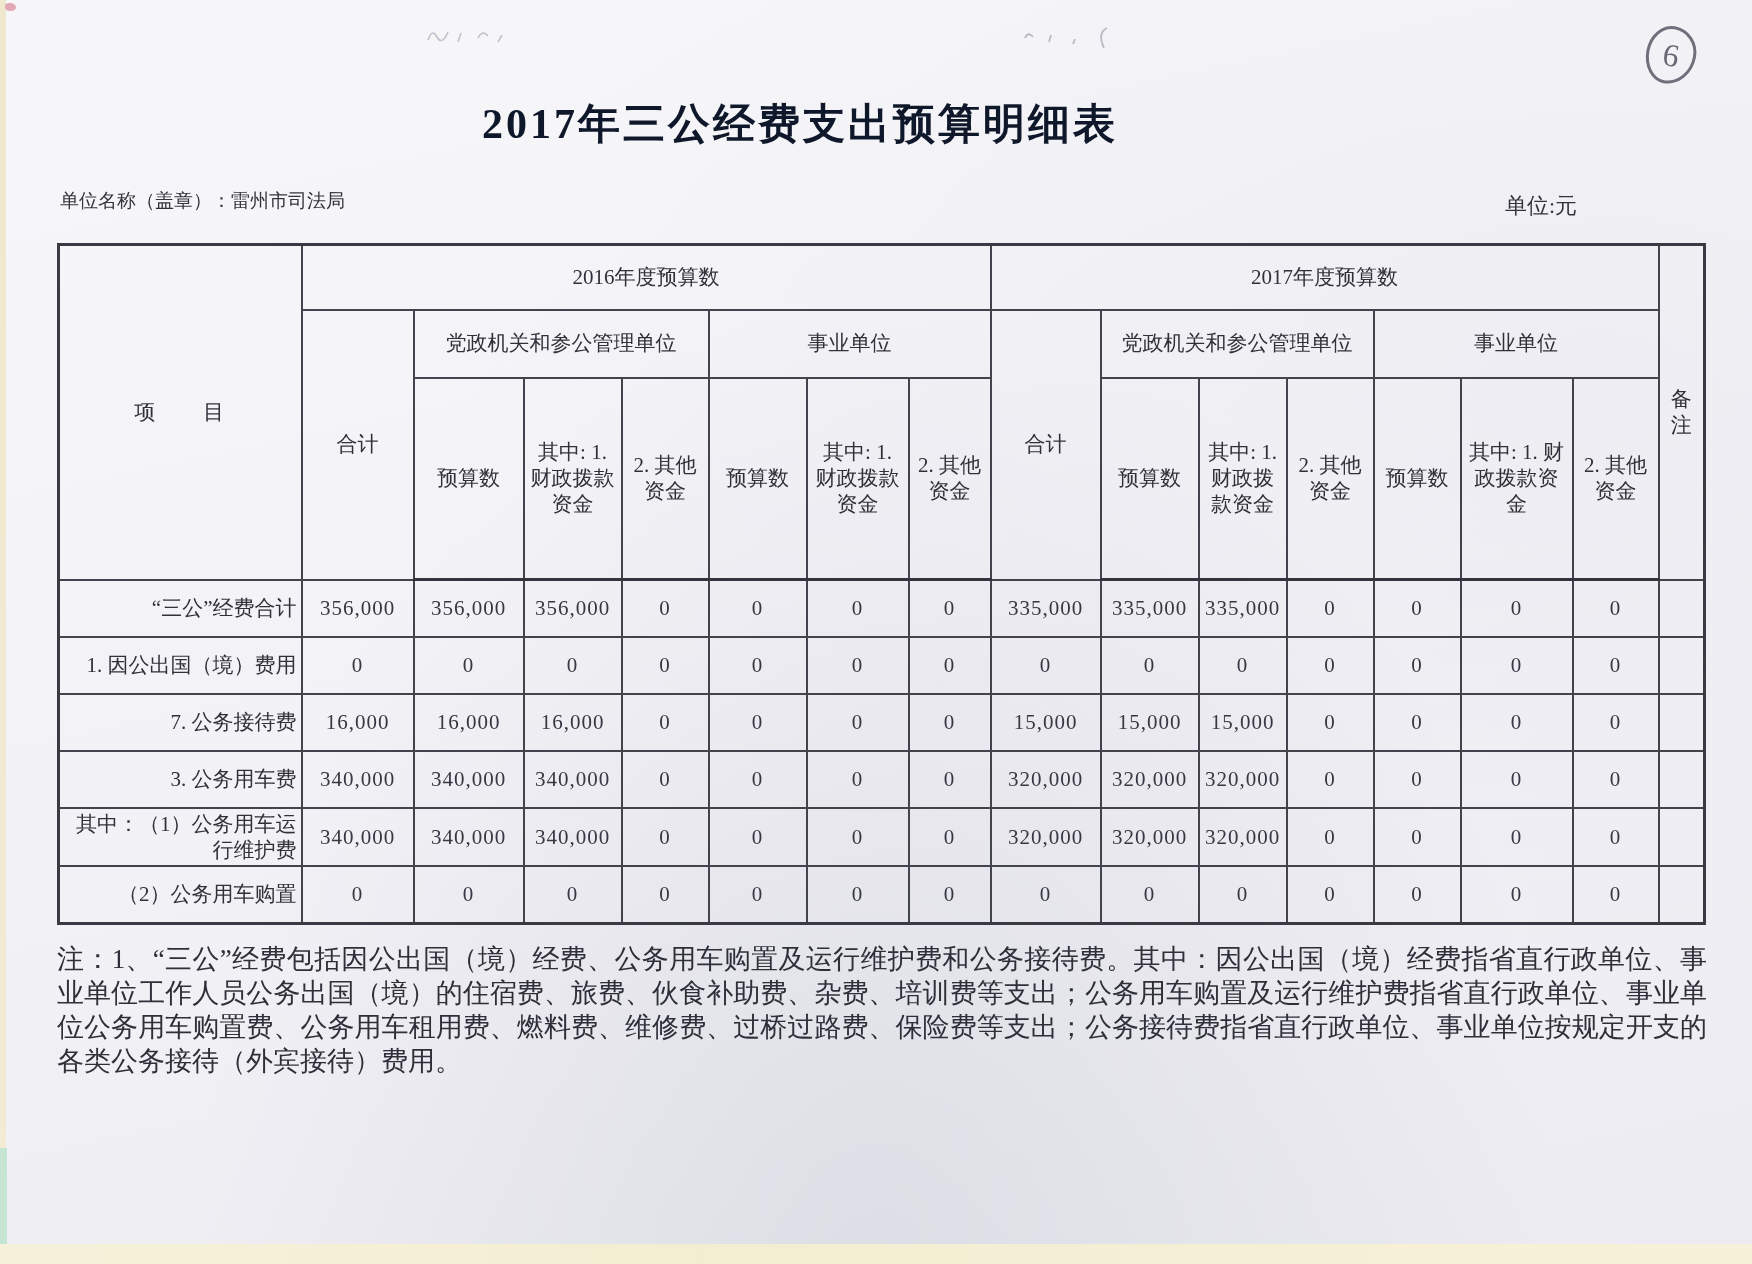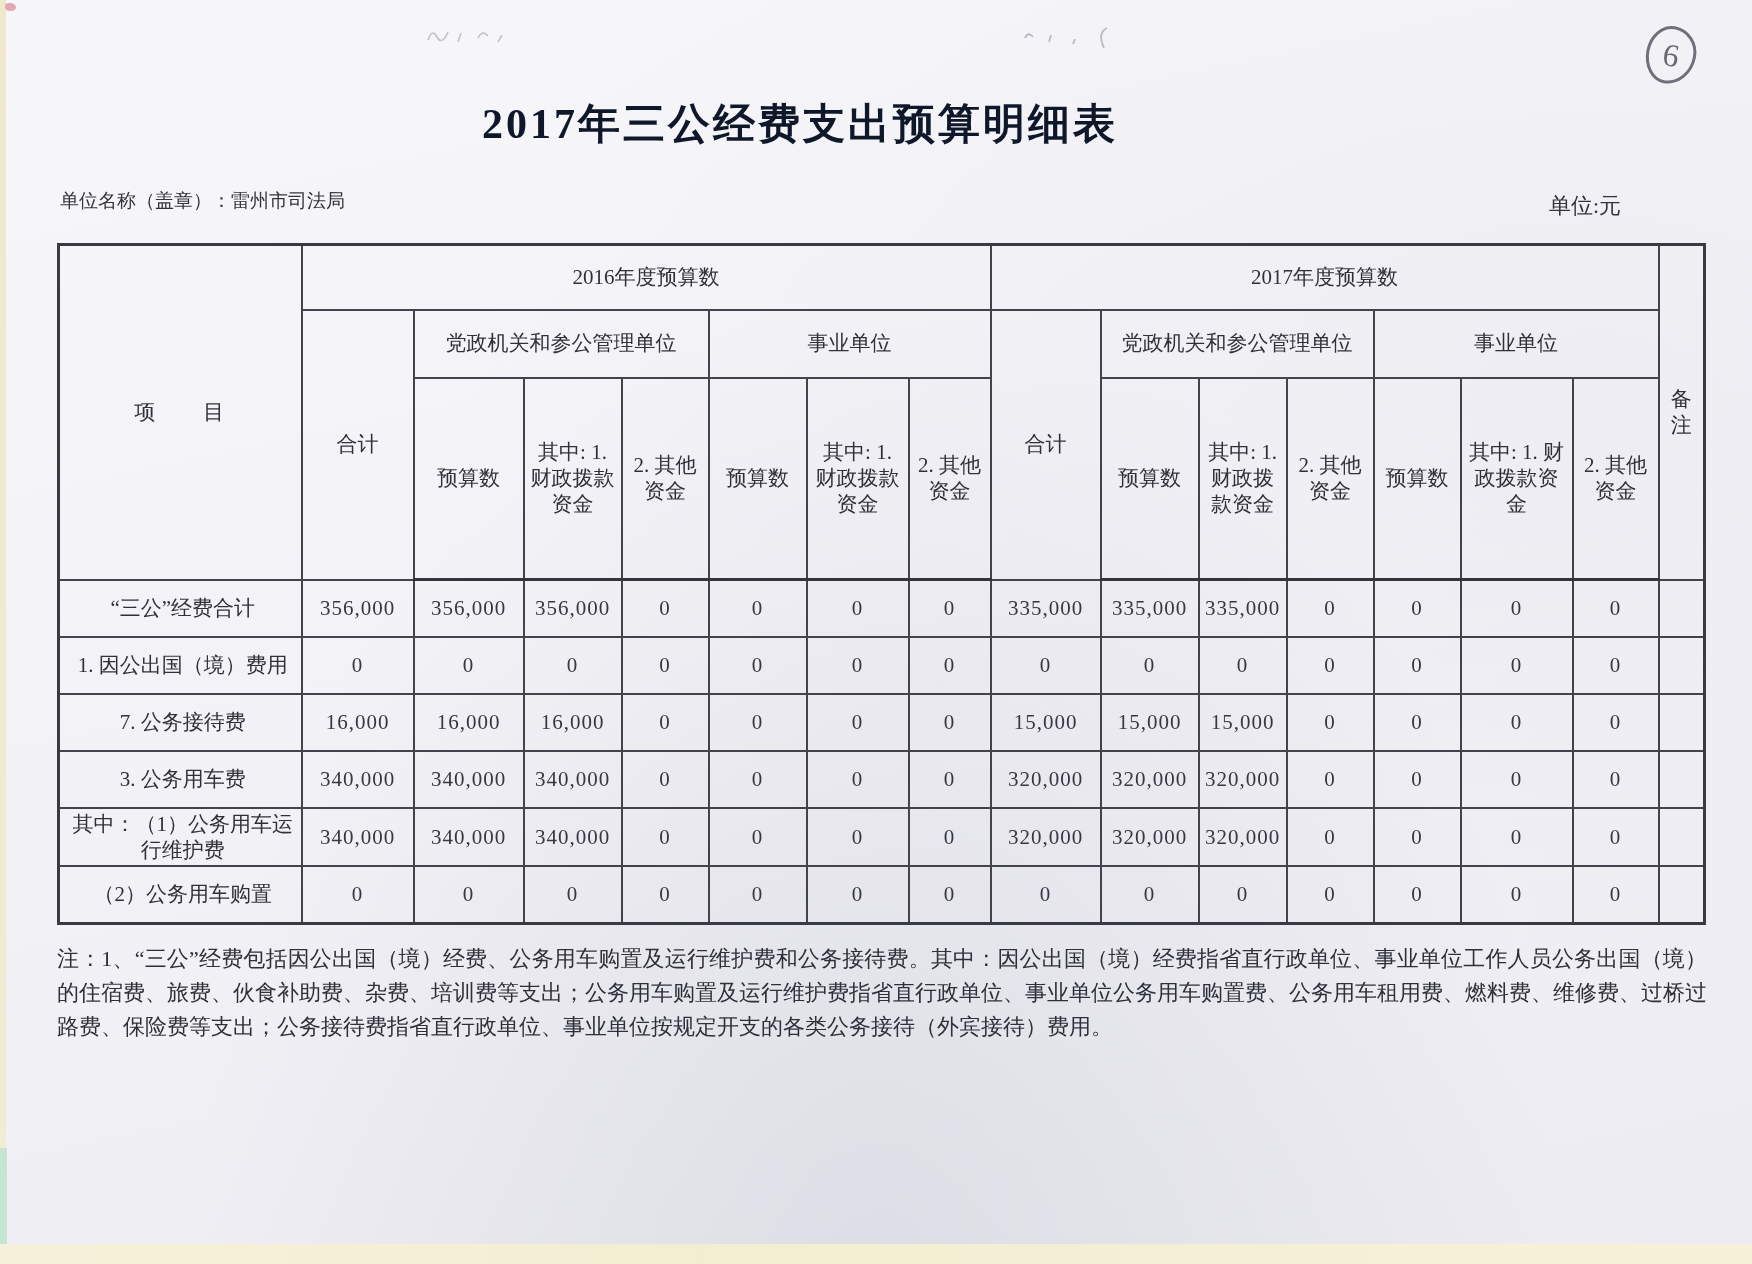--- a/index.html
+++ b/index.html
@@ -23,21 +23,21 @@
   .speck-red   { position: absolute; left: 5px; top: 3px; width: 11px; height: 8px;
                  background: #d98f9b; border-radius: 40% 60% 50% 50%; opacity: .75; }
   .scribble    { position: absolute; opacity: .65; }
 
   .doc-title {
     position: absolute; top: 96px; left: 0; width: 1600px;
     text-align: center; font-size: 42px; font-weight: bold;
     letter-spacing: 3px; color: #0f172a;
   }
   .unit-name    { position: absolute; top: 188px; left: 60px;  font-size: 19px; color: #33333d; }
-  .unit-measure { position: absolute; top: 191px; left: 1505px; font-size: 22px; color: #33333d; margin-left: 44px; }
+  .unit-measure { position: absolute; top: 191px; left: 1505px; font-size: 22px; color: #33333d; }
 
   .page-mark {
     position: absolute; left: 1646px; top: 26px; width: 50px; height: 58px;
     border: 3px solid #5a5a68;
     border-radius: 48% 52% 55% 45% / 50% 46% 54% 50%;
     display: flex; align-items: center; justify-content: center;
     font-size: 32px; color: #50505e; transform: rotate(10deg); opacity: .85;
   }
 
   table.budget {
@@ -48,27 +48,27 @@
   }
   table.budget th, table.budget td {
     border: 2px solid #43434e;
     font-weight: normal; text-align: center; vertical-align: middle;
     padding: 2px 4px; font-size: 21px; line-height: 1.25;
   }
   table.budget thead tr:nth-child(3) th { border-bottom: 3px solid #34343f; }
   tr.hr1 { height: 65px; } tr.hr2 { height: 68px; } tr.hr3 { height: 202px; }
   tbody tr { height: 57px; }
   tbody td { font-size: 22px; letter-spacing: 1px; color: #383844; }
-  tbody td.row-label { text-align: center; padding-left: 9px; letter-spacing: 0;
+  tbody td.row-label { text-align: right; padding-left: 9px; letter-spacing: 0;
                        font-size: 21px; color: #30303a; }
   th.item-head { font-size: 23px; letter-spacing: 2px; margin-left: 17px; }
 
   .notes {
     position: absolute; left: 57px; top: 942px; width: 1650px;
-    font-size: 22px; line-height: 34px; text-align: justify; color: #2f2f3a;
+    font-size: 27px; line-height: 34px; text-align: justify; color: #2f2f3a;
   }
   .notes p { margin: 0; }
   .notes p.n2 { text-indent: 2.2em; }
 </style>
 </head>
 <body>
 
 <div class="edge-left"></div>
 <div class="edge-bottom"></div>
 <div class="edge-teal"></div>

